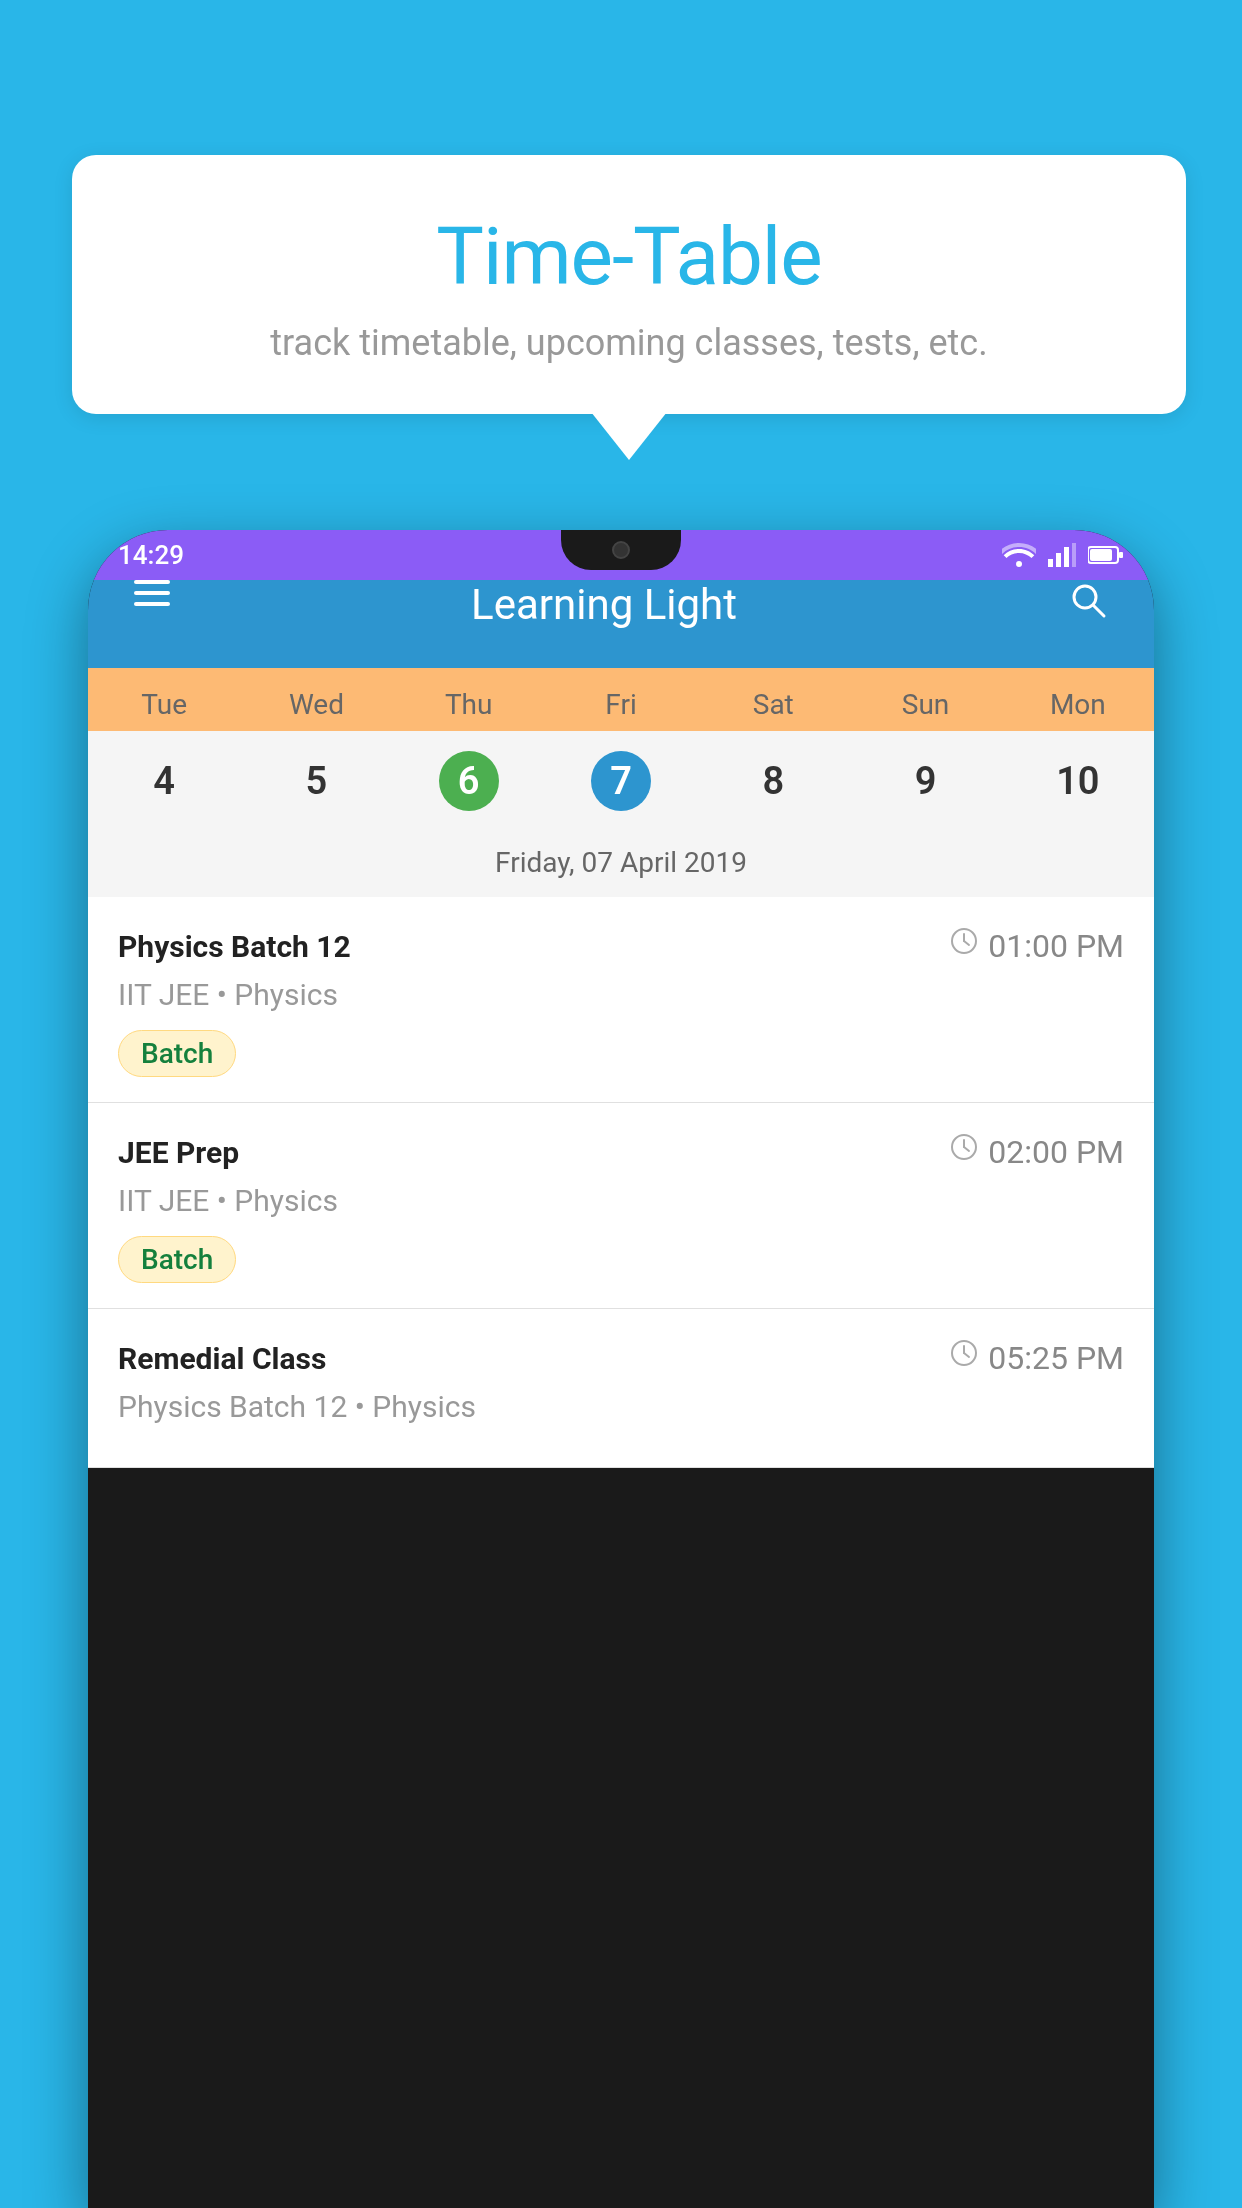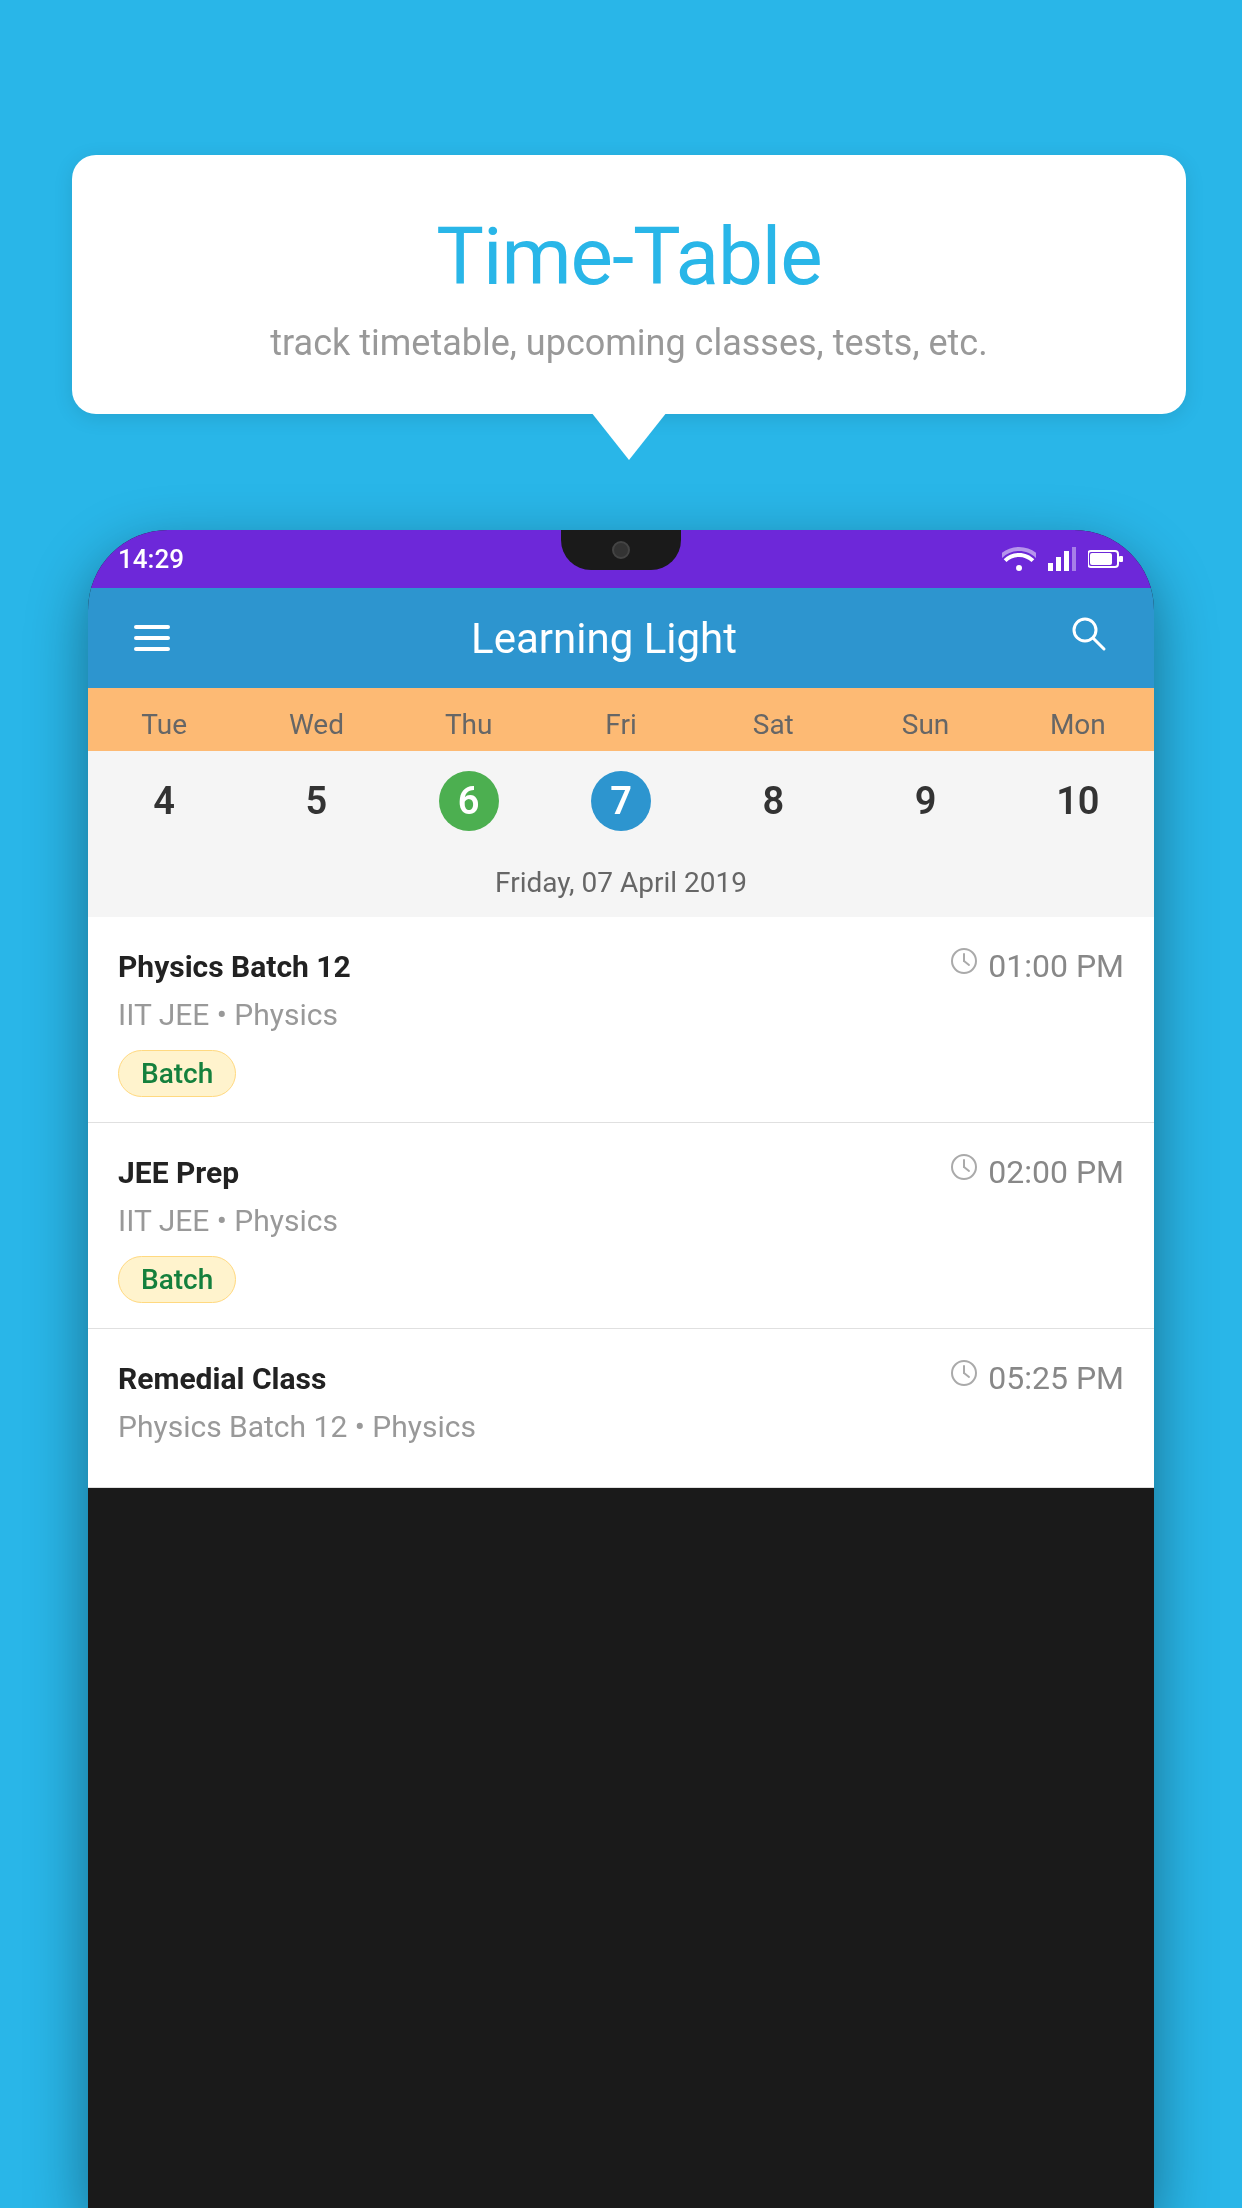--- a/index.html
+++ b/index.html
@@ -61,22 +61,22 @@
       left: 88px;
       right: 88px;
       bottom: 0;
       background: #1a1a1a;
       border-radius: 80px 80px 0 0;
       overflow: hidden;
       box-shadow: 0 20px 60px rgba(0,0,0,0.4);
     }
 
     .status-bar {
-      background: #6d28d9;
-      height: 58px;
+      background: #8b5cf6;
+      height: 50px;
       display: flex;
       align-items: center;
       justify-content: space-between;
       padding: 0 30px;
       position: relative;
     }
 
     .status-time {
       color: white;
       font-size: 26px;
@@ -108,23 +108,23 @@
       position: absolute;
       top: 50%;
       left: 50%;
       transform: translate(-50%, -50%);
       border: 2px solid #444;
     }
 
     
     .app-bar {
       background: #2d95cf;
-      height: 100px;
-      display: flex;
-      align-items: center;
+      height: 88px;
+      display: flex;
+      align-items: flex-start;
       padding: 0 46px;
       justify-content: space-between;
     }
 
     .app-bar-title {
       color: white;
       font-size: 42px;
       font-weight: 400;
       flex: 1;
       text-align: center;

